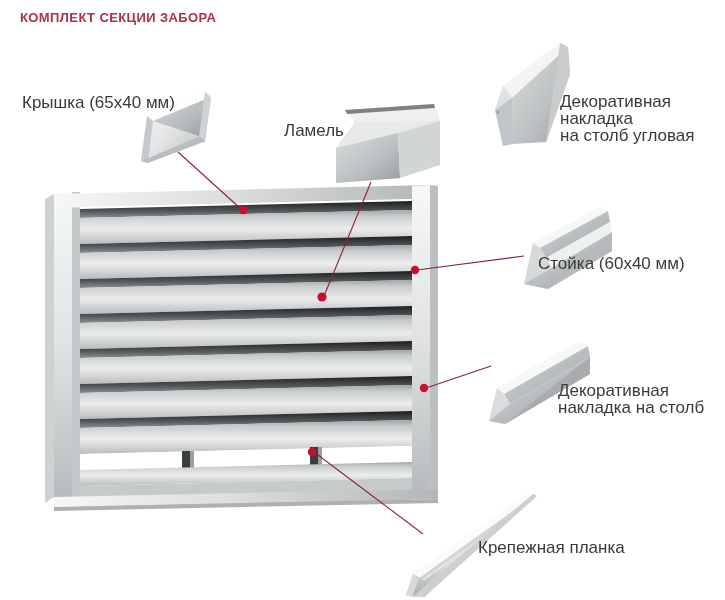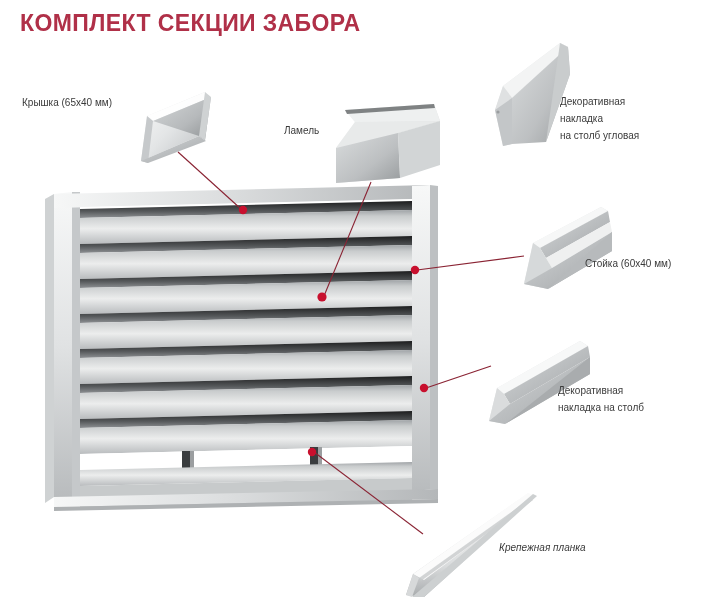--- a/index.html
+++ b/index.html
@@ -21,38 +21,38 @@
     top: 0;
     width: 725px;
     height: 600px;
   }
   .ov {
     position: absolute;
   }
   #page-title {
     left: 20px;
     top: 10px;
-    font-size: 23px;
+    font-size: 13px;
     font-weight: bold;
     color: #b03048;
     letter-spacing: 0.4px;
     white-space: nowrap;
   }
   .callout-label {
-    font-size: 10px;
+    font-size: 17px;
     color: #3a3a3a;
     line-height: 17px;
     white-space: pre-line;
   }
   #label-krishka   { left: 22px;  top: 94px; }
   #label-lamel     { left: 272px; top: 122px; margin-left: 12px; }
   #label-corner    { left: 560px; top: 93px; }
-  #label-stoyka    { left: 585px; top: 255px; }
+  #label-stoyka    { left: 538px; top: 255px; }
   #label-post      { left: 558px; top: 382px; }
-  #label-strip     { left: 499px; top: 539px; font-style: italic; }
+  #label-strip     { left: 478px; top: 539px; }
 </style>
 </head>
 <body>
 
 <div id="canvas">
 
   <svg id="diagram-svg" viewBox="0 0 725 600">
     <defs>
       <linearGradient id="gSlatFace" x1="0" y1="0" x2="0" y2="1">
         <stop offset="0%" stop-color="#9fa3a6"></stop>

